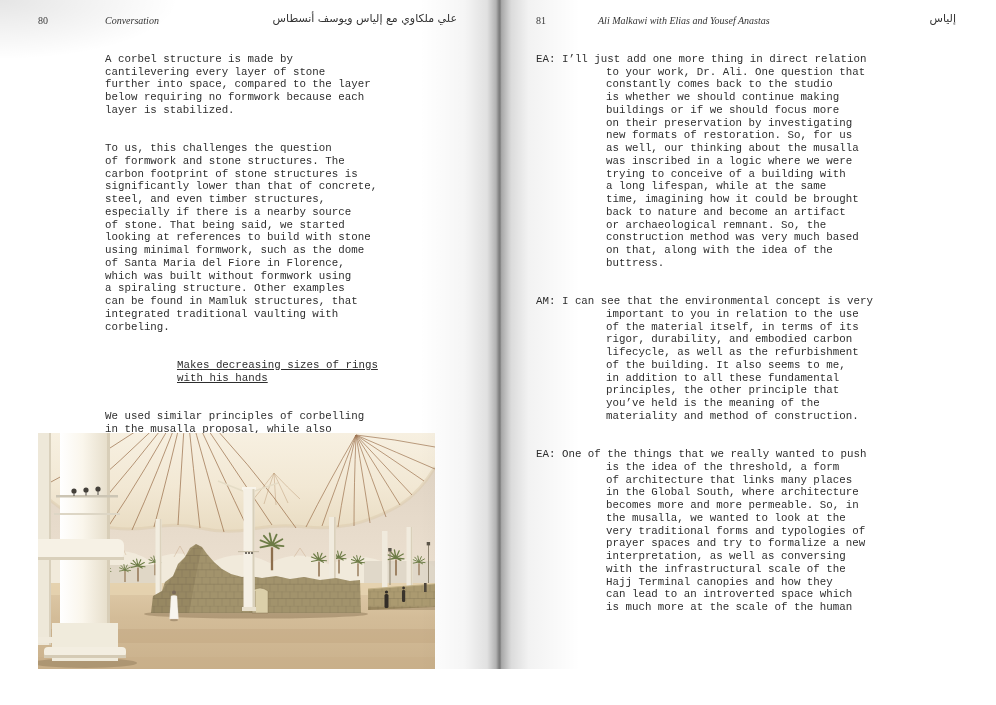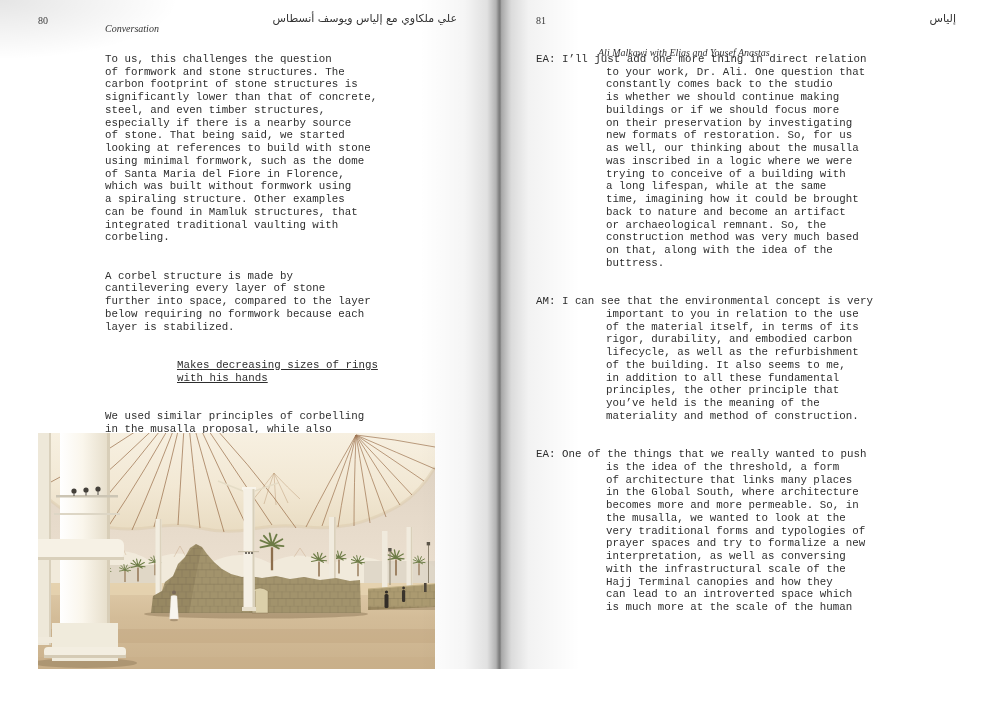--- a/index.html
+++ b/index.html
@@ -2,26 +2,26 @@
 <html><head>
 <meta charset="utf-8">
 <style>
   html,body{margin:0;padding:0;background:#ffffff;}
   .spread{position:relative;width:996px;height:669px;background:#ffffff;overflow:hidden;
           font-family:"Liberation Serif","DejaVu Serif",serif;}
   .corner-shade{position:absolute;left:0;top:0;width:180px;height:60px;
           background:radial-gradient(ellipse at 0% 0%, rgba(0,0,0,0.10), rgba(0,0,0,0) 70%);}
   
   .pagenum{position:absolute;top:15px;font-size:10px;color:#3a3a3a;}
-  .runhead{position:absolute;top:23px;font-size:10px;font-style:italic;color:#333;text-align:right;}
+  .runhead{position:absolute;top:15px;font-size:10px;font-style:italic;color:#333;text-align:right;}
   .runhead-ar{position:absolute;top:12px;font-size:11px;color:#333;text-align:right;
           font-family:"DejaVu Sans","DejaVu Serif",serif;}
   #pn-left{left:38px;} #rh-left{left:105px;}
   #ar-left{left:240px;width:217px;}
-  #pn-right{left:536px;} #rh-right{left:598px;margin-top:24px;}
+  #pn-right{left:536px;} #rh-right{left:598px;}
   #ar-right{left:860px;width:96px;}
   
   .body{position:absolute;font-family:"Liberation Mono","DejaVu Sans Mono",monospace;
         font-size:10.8px;line-height:12.75px;color:#2e2e2e;white-space:pre-line;}
   #body-left{left:105px;top:40px;width:300px;}
   #body-right{left:536px;top:40px;width:345px;}
   .para{margin:0 0 12.75px 0;}
   .stage{margin:0 0 12.75px 72px;text-decoration:underline;}
   .hang{padding-left:70px;text-indent:-70px;}
   .cont{padding-left:70px;}
@@ -43,40 +43,40 @@
 
   <span class="pagenum" id="pn-left">80</span>
   <span class="runhead" id="rh-left">Conversation</span>
   <span class="runhead-ar" id="ar-left">علي ملكاوي مع إلياس ويوسف أنسطاس</span>
 
   <span class="pagenum" id="pn-right">81</span>
   <span class="runhead" id="rh-right">Ali Malkawi with Elias and Yousef Anastas</span>
   <span class="runhead-ar" id="ar-right">إلياس</span>
 
   <div class="body" id="body-left">
+    <div class="para">A corbel structure is made by
+cantilevering every layer of stone
+further into space, compared to the layer
+below requiring no formwork because each
+layer is stabilized.</div>
     <div class="para">To us, this challenges the question
 of formwork and stone structures. The
 carbon footprint of stone structures is
 significantly lower than that of concrete,
 steel, and even timber structures,
 especially if there is a nearby source
 of stone. That being said, we started
 looking at references to build with stone
 using minimal formwork, such as the dome
 of Santa Maria del Fiore in Florence,
 which was built without formwork using
 a spiraling structure. Other examples
 can be found in Mamluk structures, that
 integrated traditional vaulting with
 corbeling.</div>
-    <div class="para">A corbel structure is made by
-cantilevering every layer of stone
-further into space, compared to the layer
-below requiring no formwork because each
-layer is stabilized.</div>
     <div class="stage">Makes decreasing sizes of rings
 with his hands</div>
     <div class="para">We used similar principles of corbelling
 in the musalla proposal, while also
 being influenced by what we saw in
 Jeddah, because the project needed to be
 assembled and disassembled several times.</div>
   </div>
 
   <div class="body" id="body-right">

